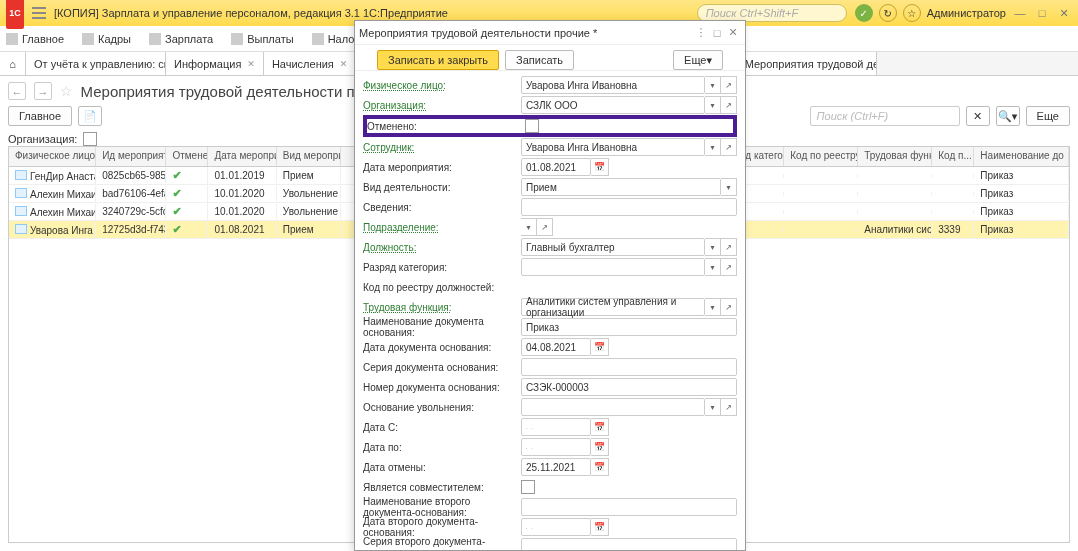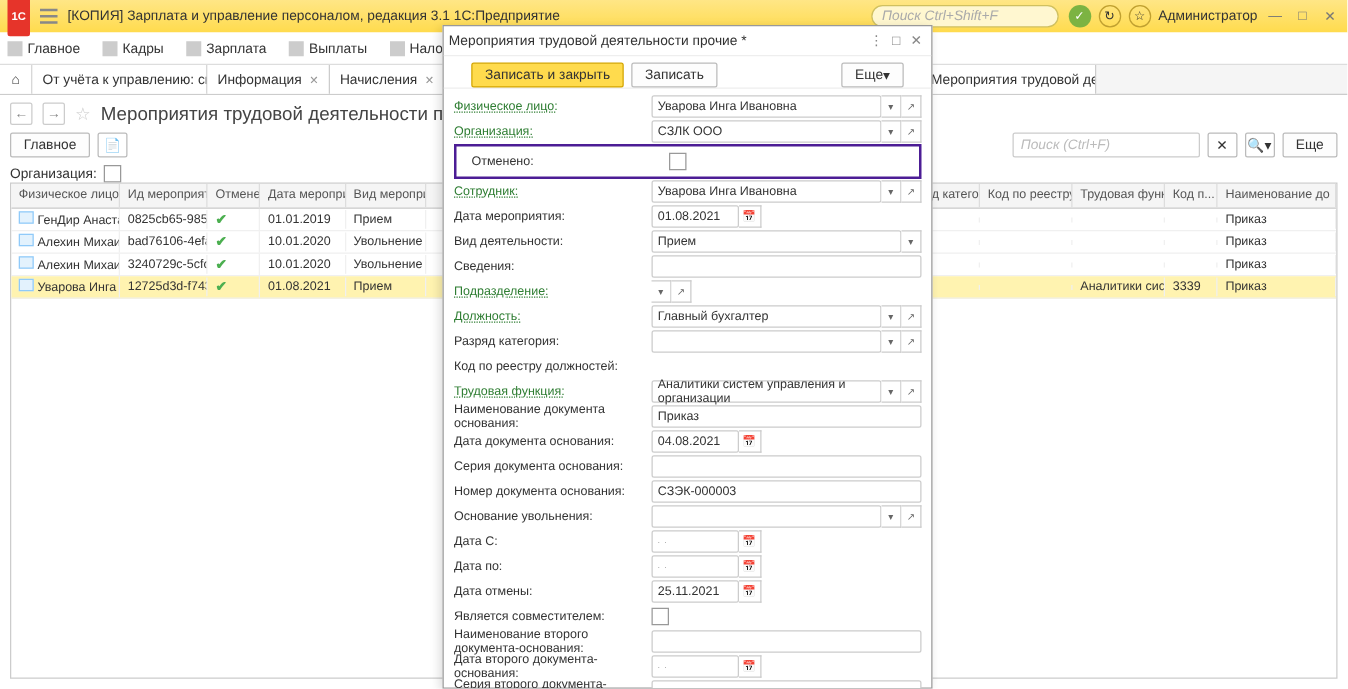--- a/index.html
+++ b/index.html
@@ -49,21 +49,21 @@
 .ybtn{background:#ffdb4d;border:1px solid #d4a500;padding:2px 10px;border-radius:2px;height:20px;display:flex;align-items:center;font-size:11px}
 .mbody{flex:1;overflow-y:auto;padding:4px 8px}
 .frow{display:flex;align-items:center;height:20px;margin-bottom:0}
 .flabel{width:158px;font-size:10px;color:#333}
 .finput{flex:1;height:18px;border:1px solid #ccc;border-radius:2px;padding:0 4px;font-size:10px;display:flex;align-items:center;background:#fff}
 .fdd{width:16px;height:18px;border:1px solid #ccc;border-left:none;display:flex;align-items:center;justify-content:center;font-size:8px;color:#666;background:#fff}
 .fdate{width:70px;height:18px;border:1px solid #ccc;border-radius:2px;padding:0 4px;font-size:10px;display:flex;align-items:center}
 .fcal{width:18px;height:18px;border:1px solid #ccc;border-left:none;display:flex;align-items:center;justify-content:center;font-size:9px}
 .fcb{width:14px;height:14px;border:1px solid #999;background:#fff}
 .link{color:#2e7d32;text-decoration:underline dotted;cursor:pointer}
-.hlrow{border:2px solid #4c1d95;padding:12px;height:22px}
+.hlrow{border:4px solid #4c1d95;padding:0;height:22px}
 .ellip{color:#777;font-size:6px;letter-spacing:1px}
 .rightpager{position:absolute;right:6px;top:70px;display:flex;gap:4px;align-items:center}
 .pagericon{width:16px;height:16px;color:#aaa;display:flex;align-items:center;justify-content:center}
 .c-fiz{width:92px}.c-id{width:74px}.c-otm{width:44px}.c-dat{width:72px}.c-vid{width:68px}
 .c-razr{width:76px}.c-kod{width:78px}.c-trud{width:78px}.c-kodp{width:44px}.c-naim{width:100px}
 .hiddenmid{width:394px;border-right:1px solid #ddd}
 </style>
 </head>
 <body>
 

